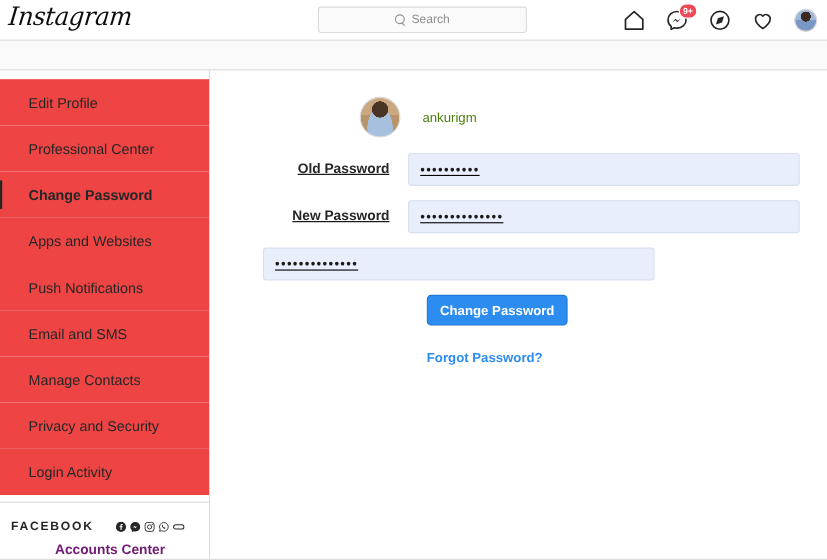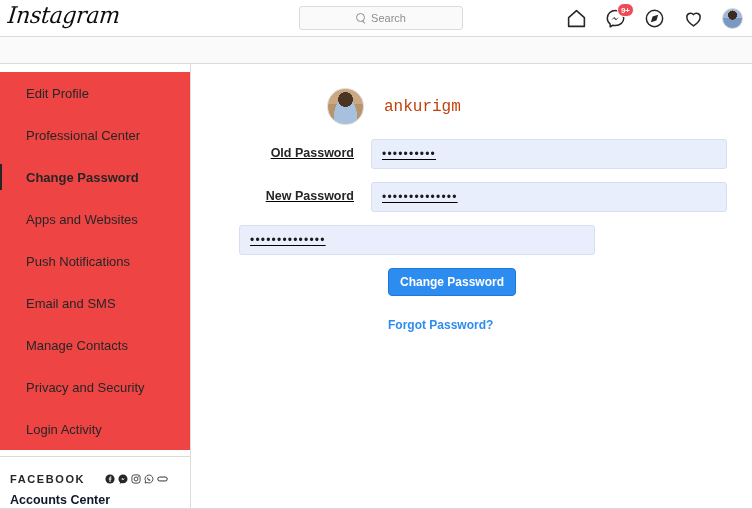--- a/index.html
+++ b/index.html
@@ -22,22 +22,22 @@
     position: absolute; left: 8px; top: 3px;
     font-family: "DejaVu Serif", serif;
     font-size: 22px;
     font-style: italic;
     font-weight: 500;
     color: #0d0d0d;
     letter-spacing: -0.3px;
     transform: skewX(-6deg) scaleY(1.05);
   }
   .search-box {
-    position: absolute; left: 299px; top: 6px;
-    width: 164px; height: 24px;
+    position: absolute; left: 289px; top: 6px;
+    width: 190px; height: 24px;
     background: #fafafa;
     border: 1px solid #dbdbdb;
     border-radius: 3px;
     display: flex; align-items: center; justify-content: center;
     gap: 5px;
   }
   .search-glyph { width: 10px; height: 10px; position: relative; display:block; }
   .search-glyph::before {
     content: ""; position: absolute; left: 0; top: 0;
     width: 7px; height: 7px; border: 1.2px solid #8e8e8e; border-radius: 50%;
@@ -116,21 +116,21 @@
   .fb-row { display: flex; align-items: center; gap: 20px; }
   .fb-title {
     font-size: 11px; font-weight: bold;
     letter-spacing: 1.6px; color: #262626;
   }
   .fb-icons { display: flex; align-items: center; gap: 3px; }
   .fb-icons svg { display: block; }
   .accounts-center {
     margin-top: 8px;
     font-size: 12.5px; font-weight: bold;
-    color: #0f172a; cursor: pointer;
+    color: #701a75; cursor: pointer; margin-left: 40px;
   }
 
   
   .main {
     flex: 1;
     padding: 24px 48px 0 48px;
     position: relative;
   }
   .user-row {
     display: flex; align-items: center;
@@ -140,21 +140,21 @@
   }
   .avatar-big {
     width: 37px; height: 37px; border-radius: 50%;
     border: 1px solid #dbdbdb;
     background:
       radial-gradient(circle at 50% 30%, #4a3424 0 24%, transparent 25%),
       radial-gradient(ellipse at 50% 78%, #a7c0dd 0 46%, transparent 47%),
       linear-gradient(#caa882 0 44%, #b8946b 44% 100%);
     overflow: hidden;
   }
-  .username { font-size: 16px; color: #c2410c; font-family: Liberation Mono, monospace; }
+  .username { font-size: 12px; color: #4d7c0f; }
 
   .form-row {
     display: flex; align-items: center;
     margin-bottom: 13px;
     text-decoration: underline;
   }
   .form-label {
     width: 132px; min-width: 132px;
     text-align: right;
     padding-right: 17px;

